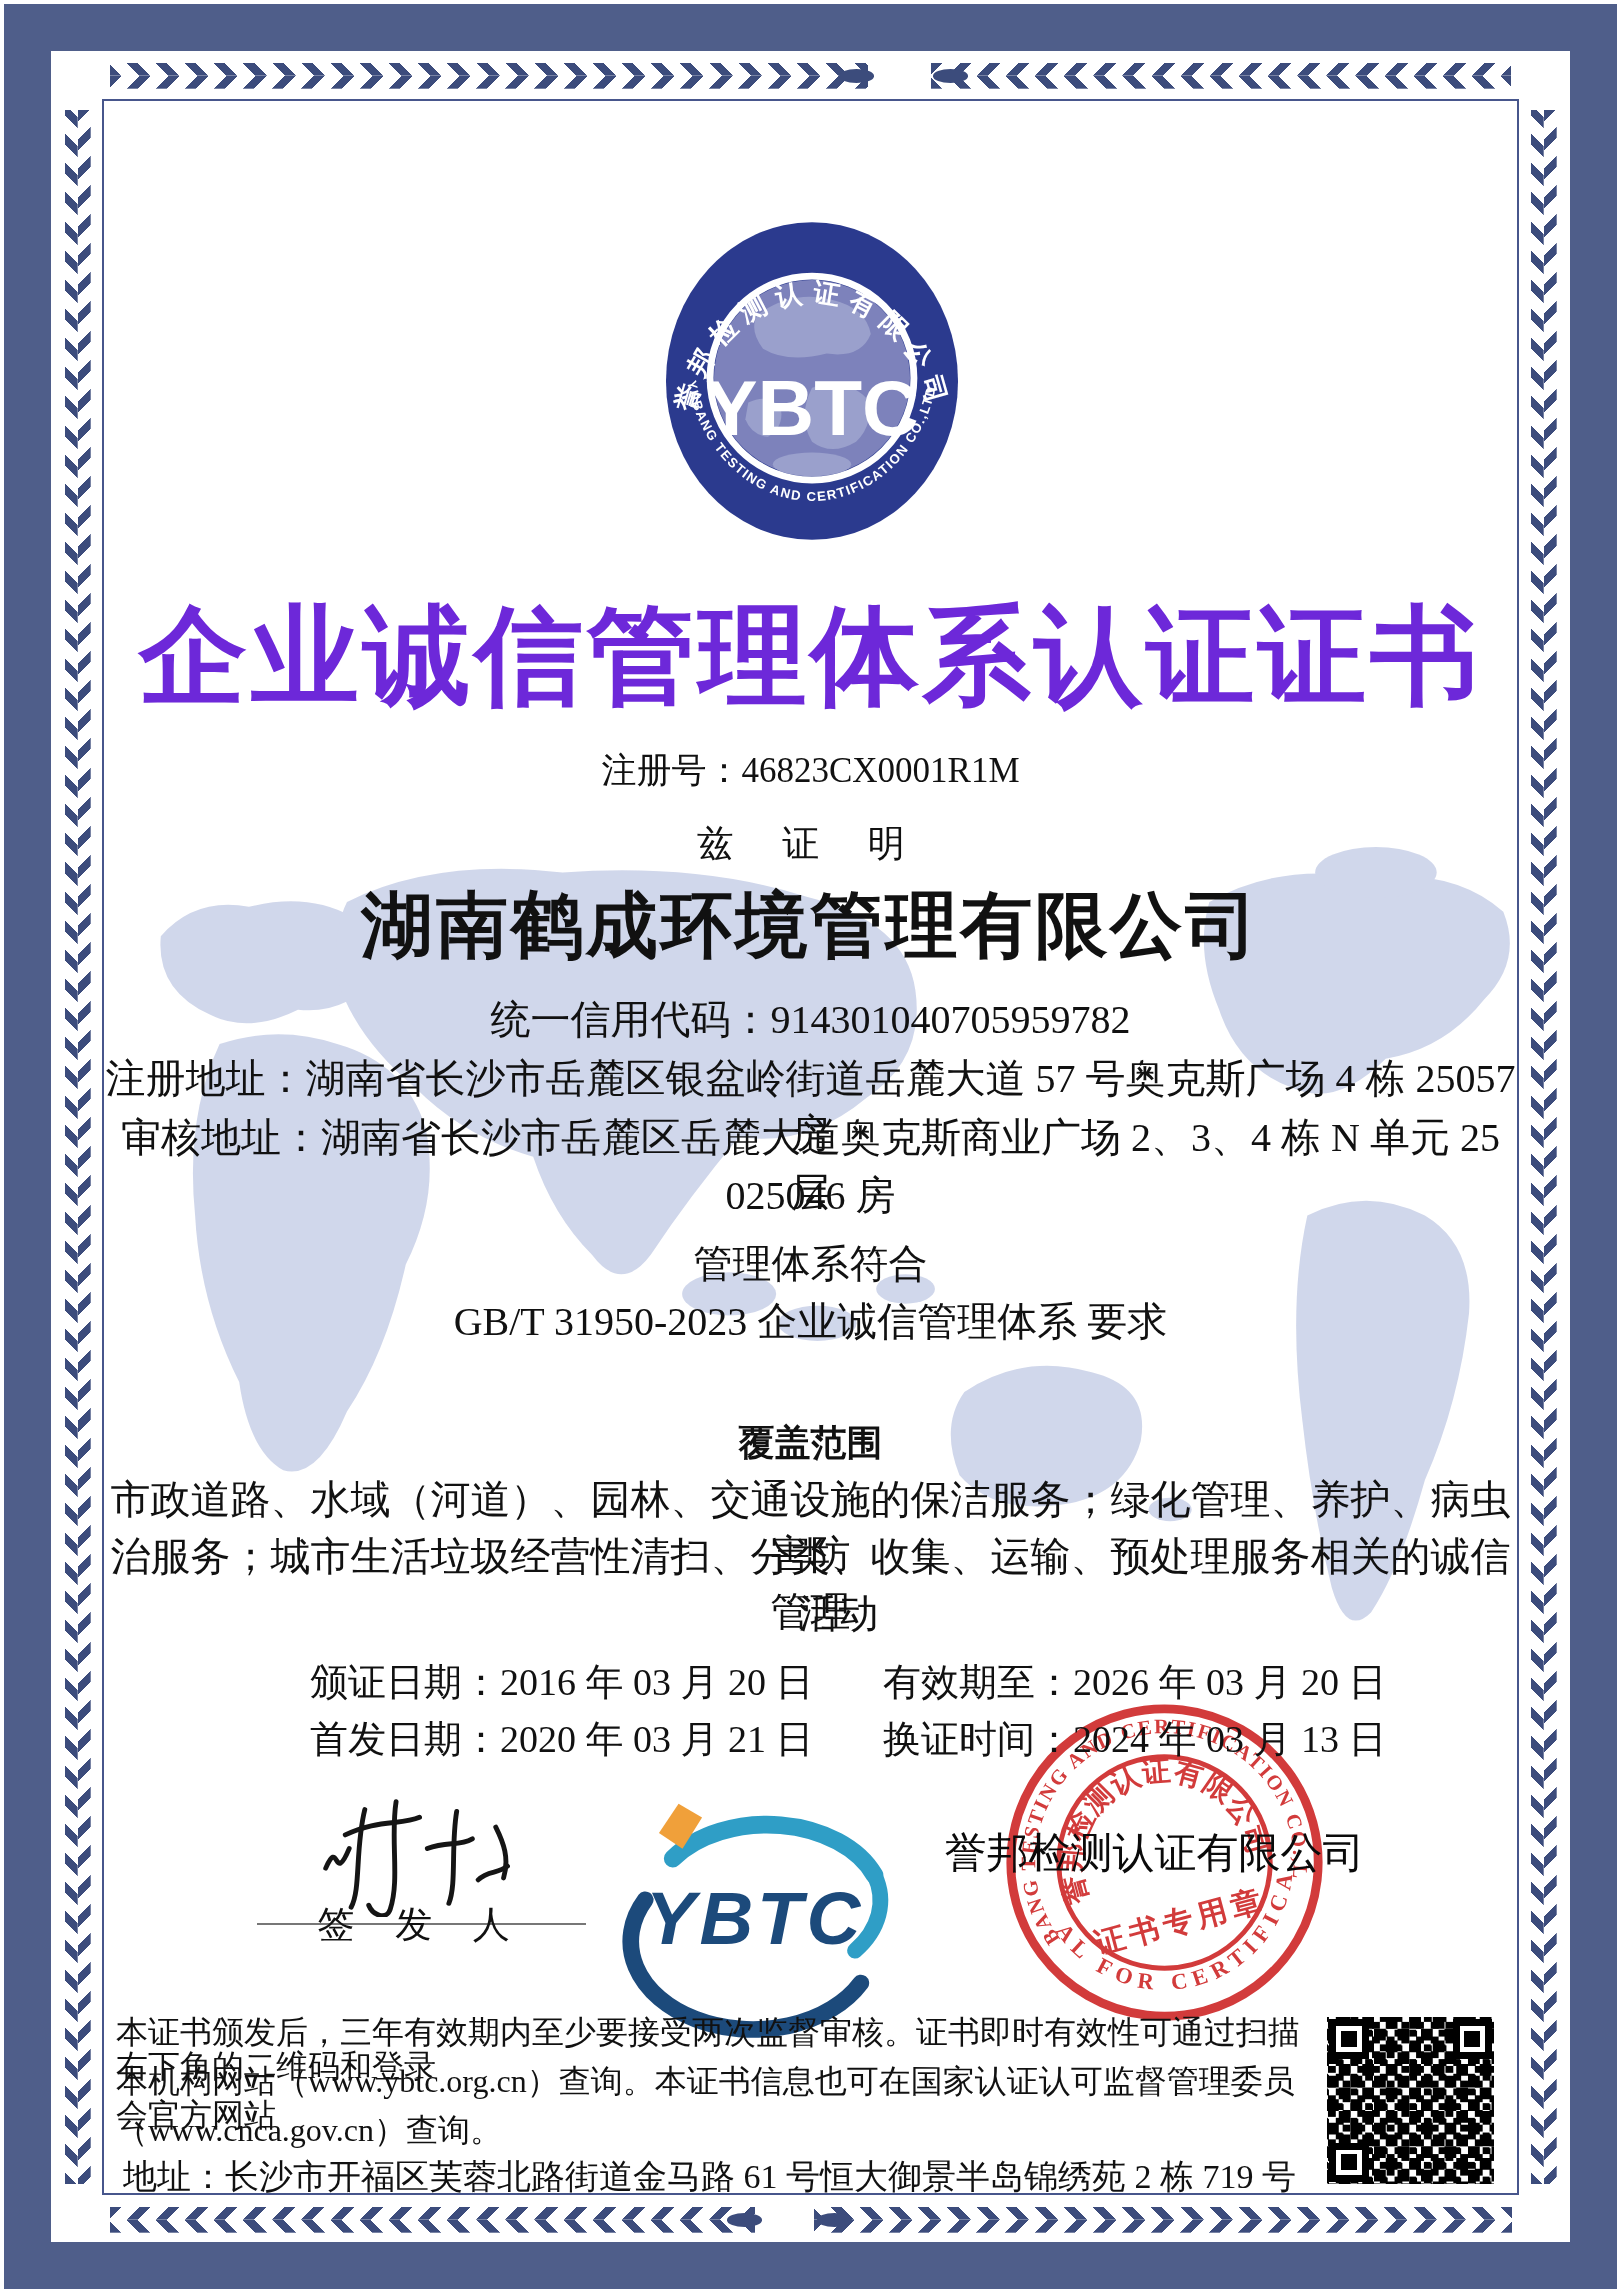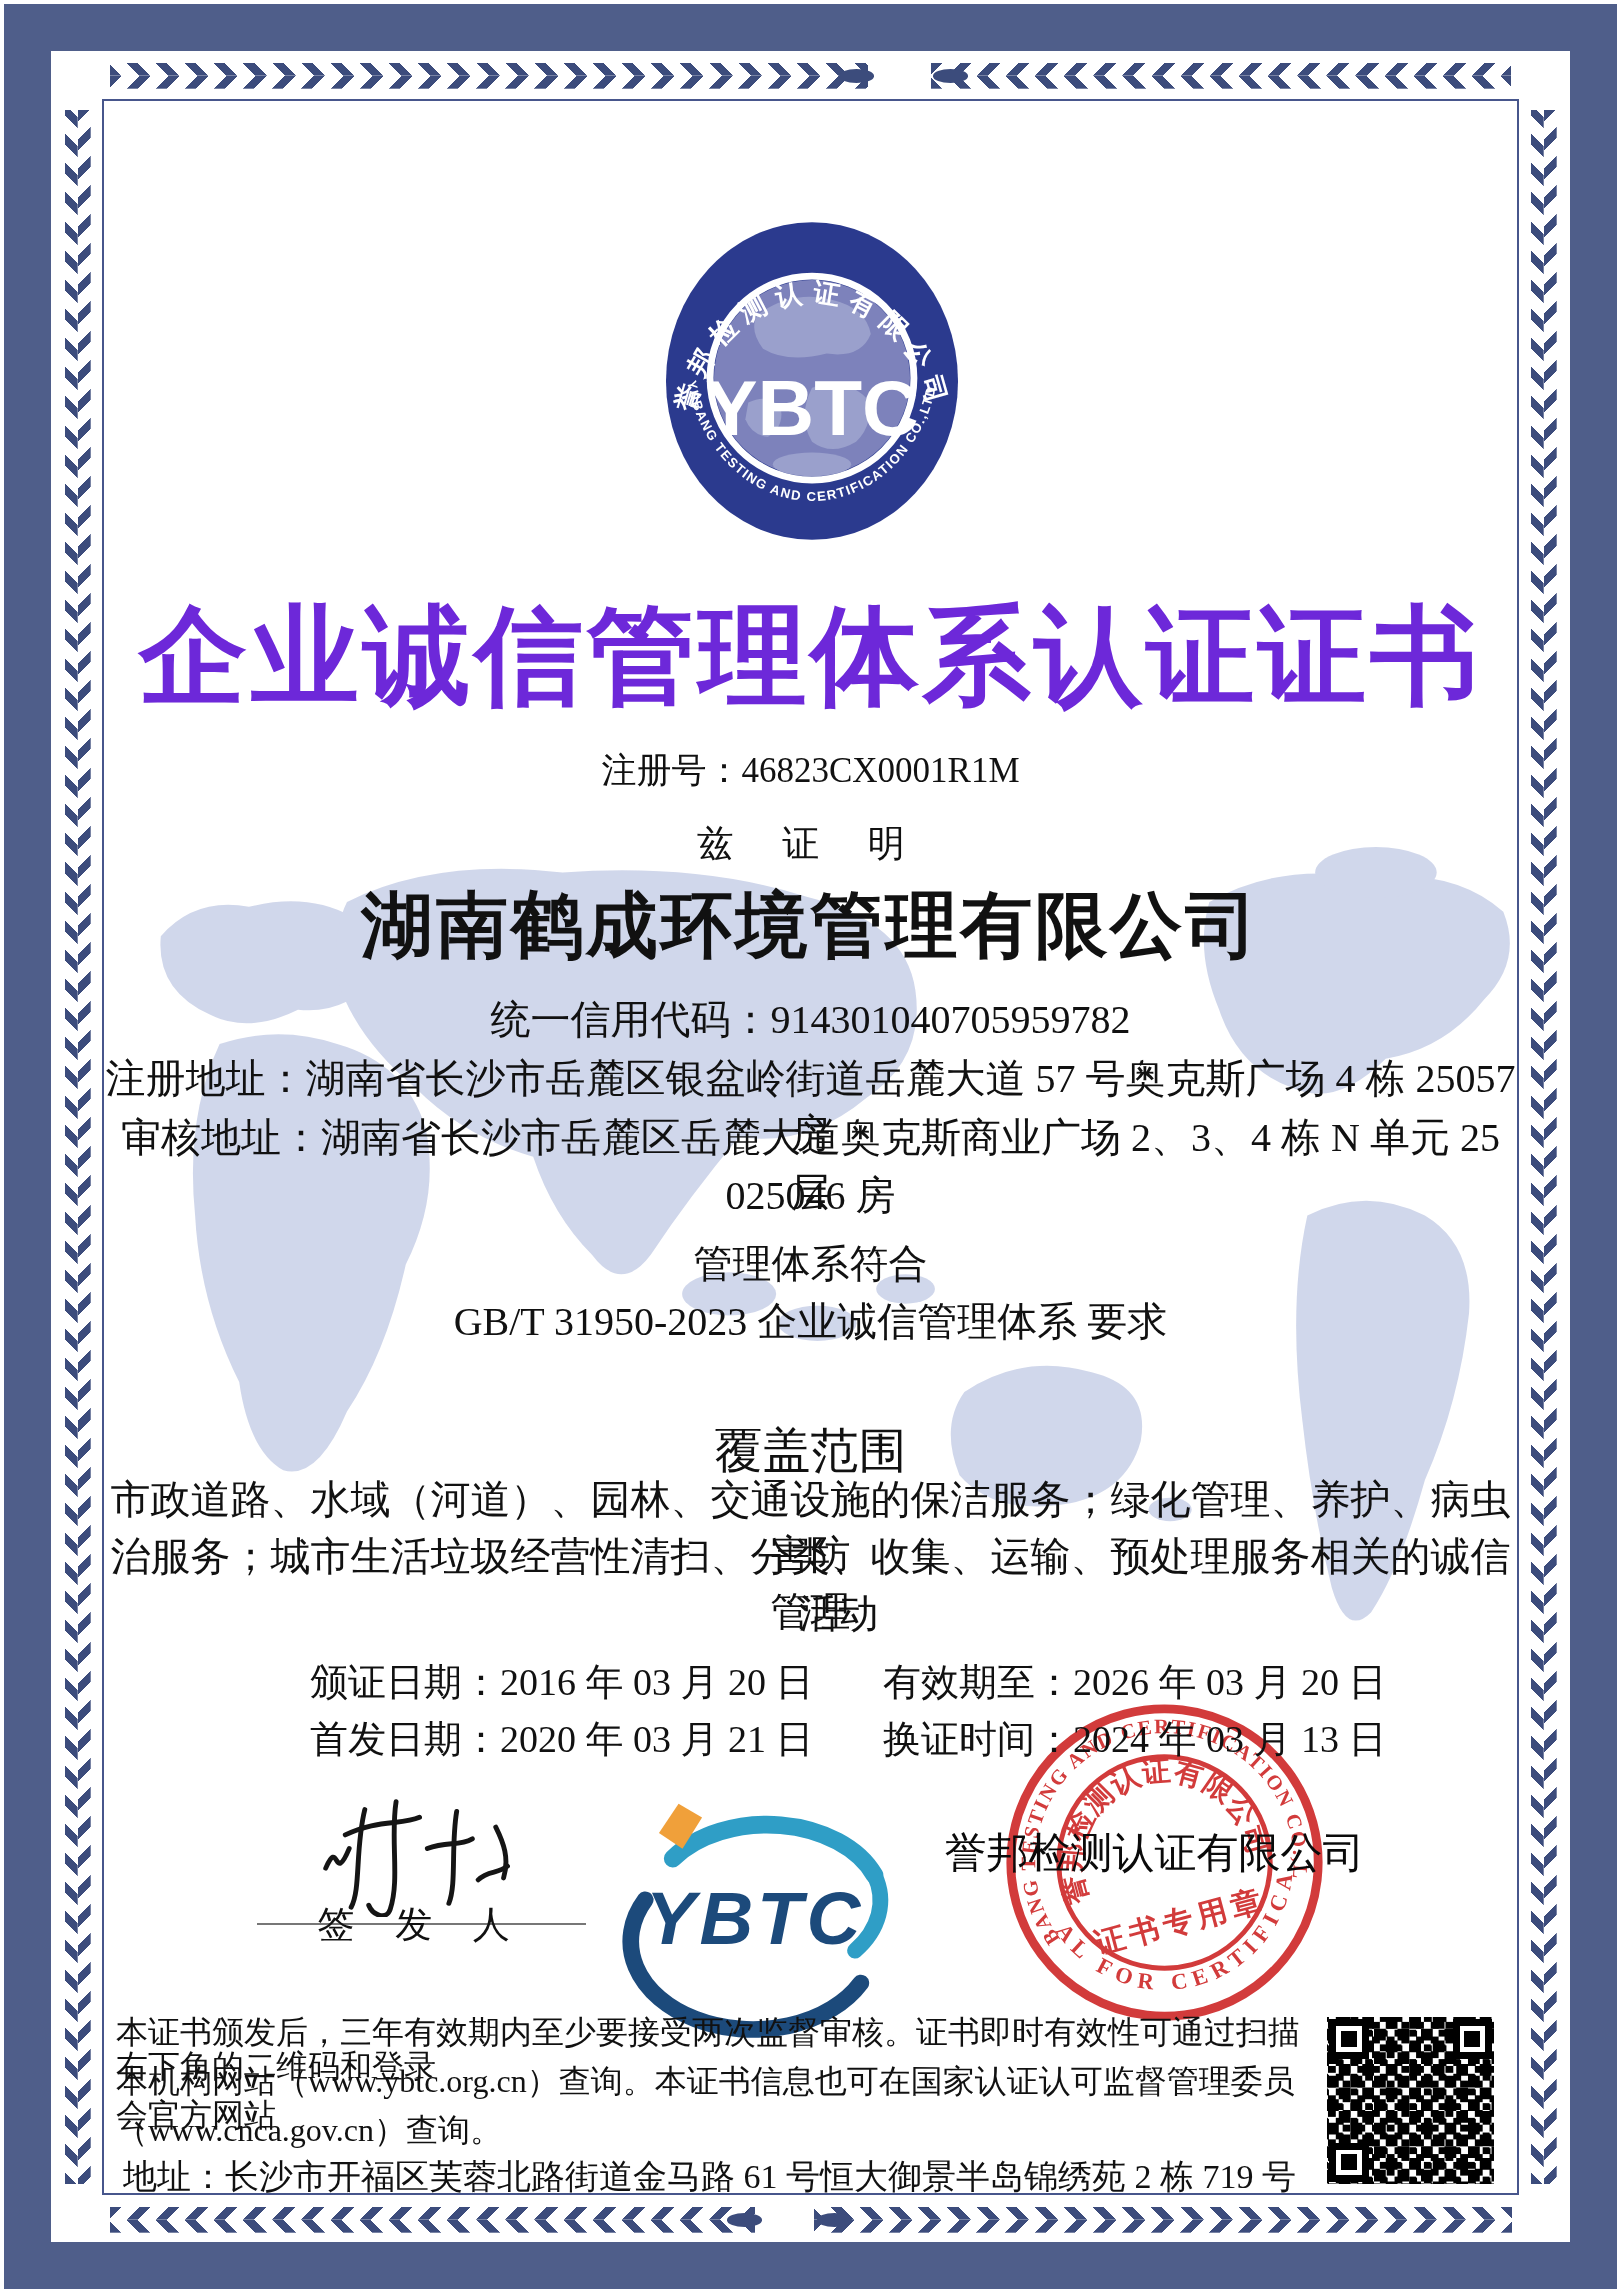--- a/index.html
+++ b/index.html
@@ -34,21 +34,21 @@
   .title{top:584px;font-size:108px;font-weight:700;letter-spacing:3.9px;color:#6d28d9;}
   .regno{top:747px;font-size:35px;}
   .certify{top:819px;font-size:37px;letter-spacing:19.6px;}
   .company{top:878px;font-size:72px;font-weight:700;letter-spacing:2.9px;}
   .credit{top:992px;font-size:40px;}
   .addr1{top:1051px;font-size:40px;}
   .addr2{top:1110px;font-size:40px;}
   .addr3{top:1168px;font-size:40px;}
   .conf-h{top:1237px;font-size:39px;}
   .standard{top:1294px;font-size:40px;}
-  .scope-h{top:1419px;font-size:48px;}
+  .scope-h{top:1419px;font-size:36px;font-weight:bold;}
   .scope1{top:1472px;font-size:40px;}
   .scope2{top:1529px;font-size:40px;}
   .scope3{top:1586px;font-size:40px;padding-left:28px;}
   .dates{position:absolute;top:1654px;font-size:38px;line-height:57px;z-index:2;white-space:nowrap;}
   .dates.left{left:310px;}
   .dates.right{left:883px;}
   
   .sig-art{position:absolute;left:304px;top:1788px;z-index:2;}
   .sig-line{position:absolute;left:257px;top:1923px;width:329px;height:2px;background:#777;z-index:2;}
   .signer{position:absolute;left:247px;top:1900px;width:349px;text-align:center;

